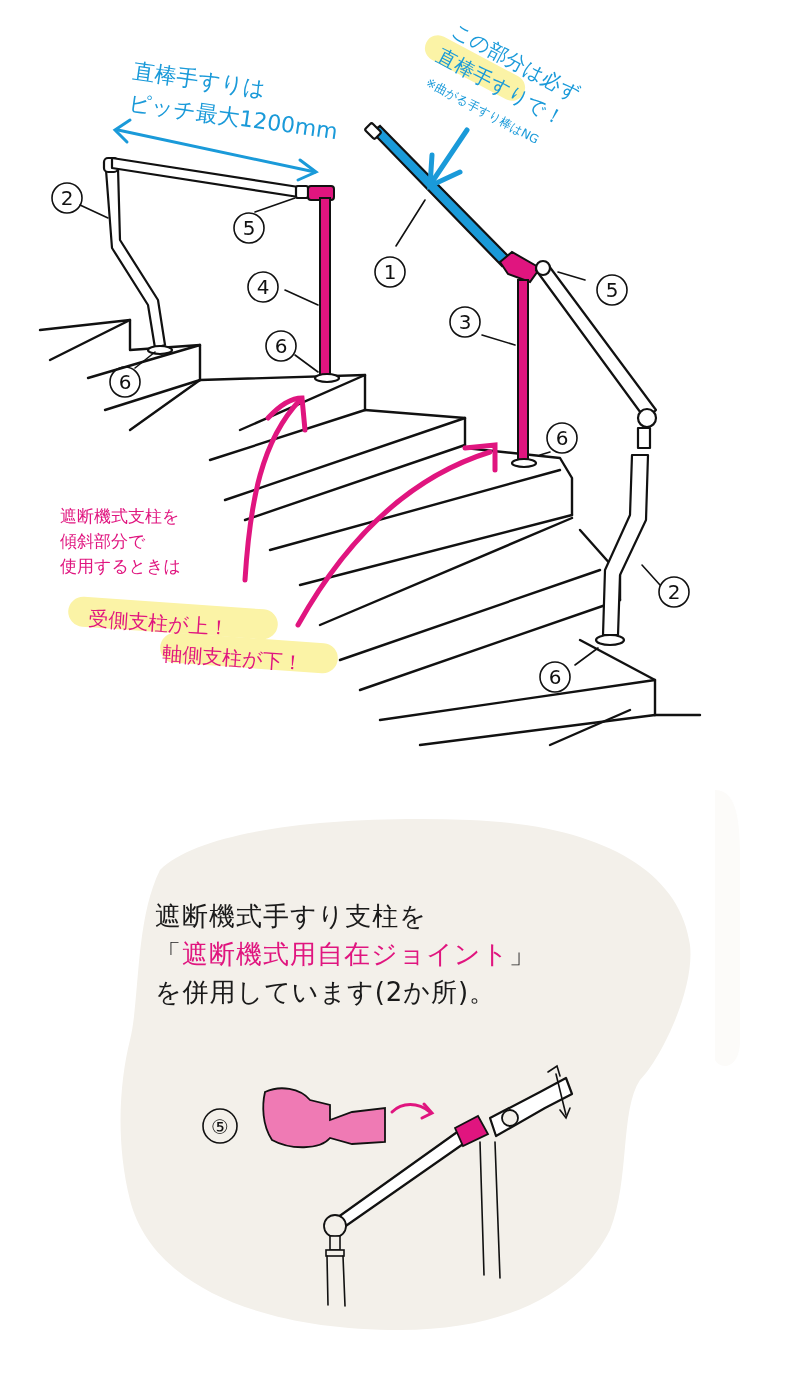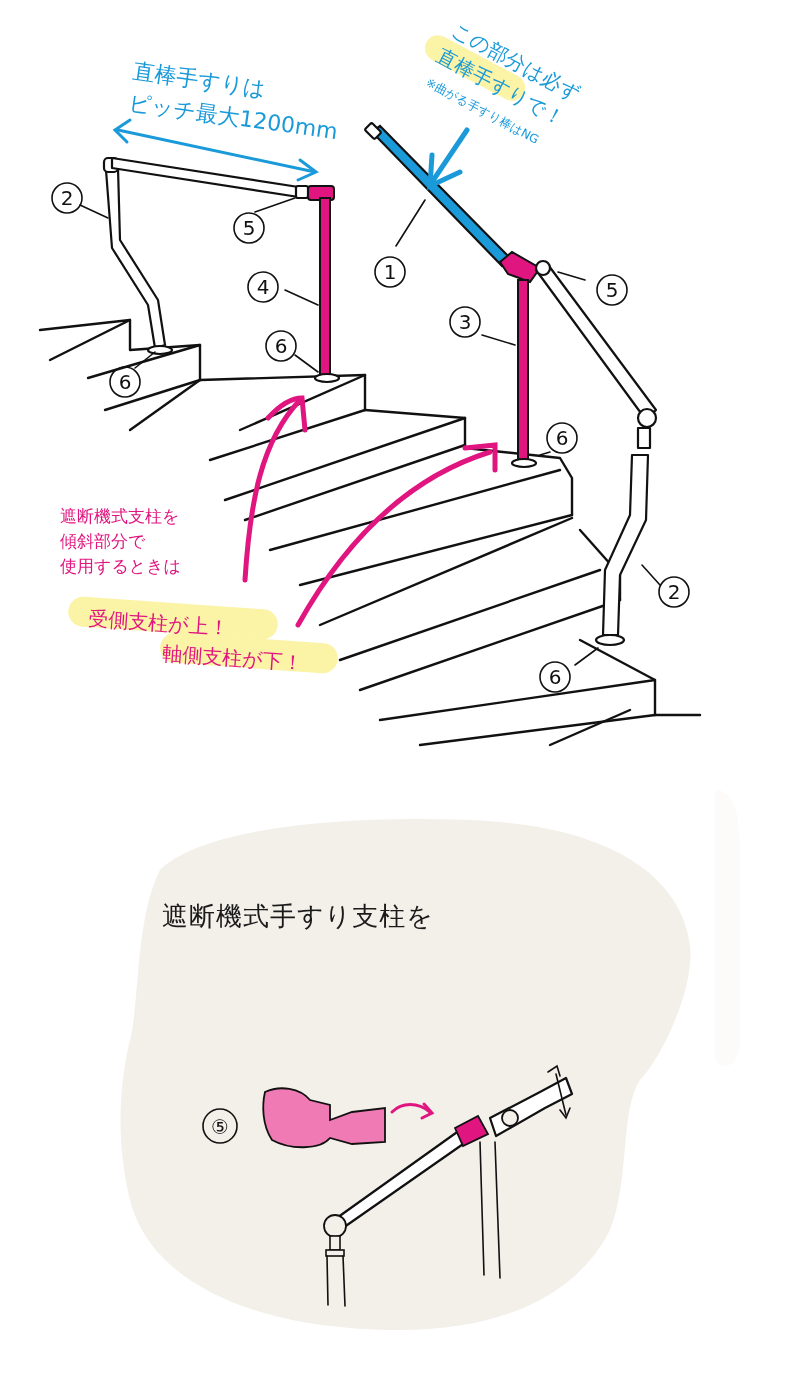--- a/index.html
+++ b/index.html
@@ -203,15 +203,17 @@
     <rect x="330" y="1236" width="10" height="14" fill="#f3f0ea" stroke="#111" stroke-width="1.6"></rect>
     <rect x="326" y="1250" width="18" height="6" fill="#f3f0ea" stroke="#111" stroke-width="1.6"></rect>
     <path class="thin" d="M327 1256 L328 1305"></path>
     <path class="thin" d="M343 1256 L345 1306"></path>
     <path class="thin" d="M556 1074 L566 1115"></path>
     <path d="M548 1072 L557 1066 L560 1076" class="thin"></path>
     <path d="M560 1110 L566 1118 L570 1108" class="thin"></path>
   </g>
 </svg>
 
-<div class="note" style="left:162px; top:897px;">
+<div class="note" style="left:155px; top:897px;">
   <div>遮断機式手すり支柱を</div>
+  <div><span>「</span><span class="pinktxt">遮断機式用自在ジョイント</span><span>」</span></div>
+  <div>を併用しています(2か所)。</div>
 </div>
 
 </body></html>

